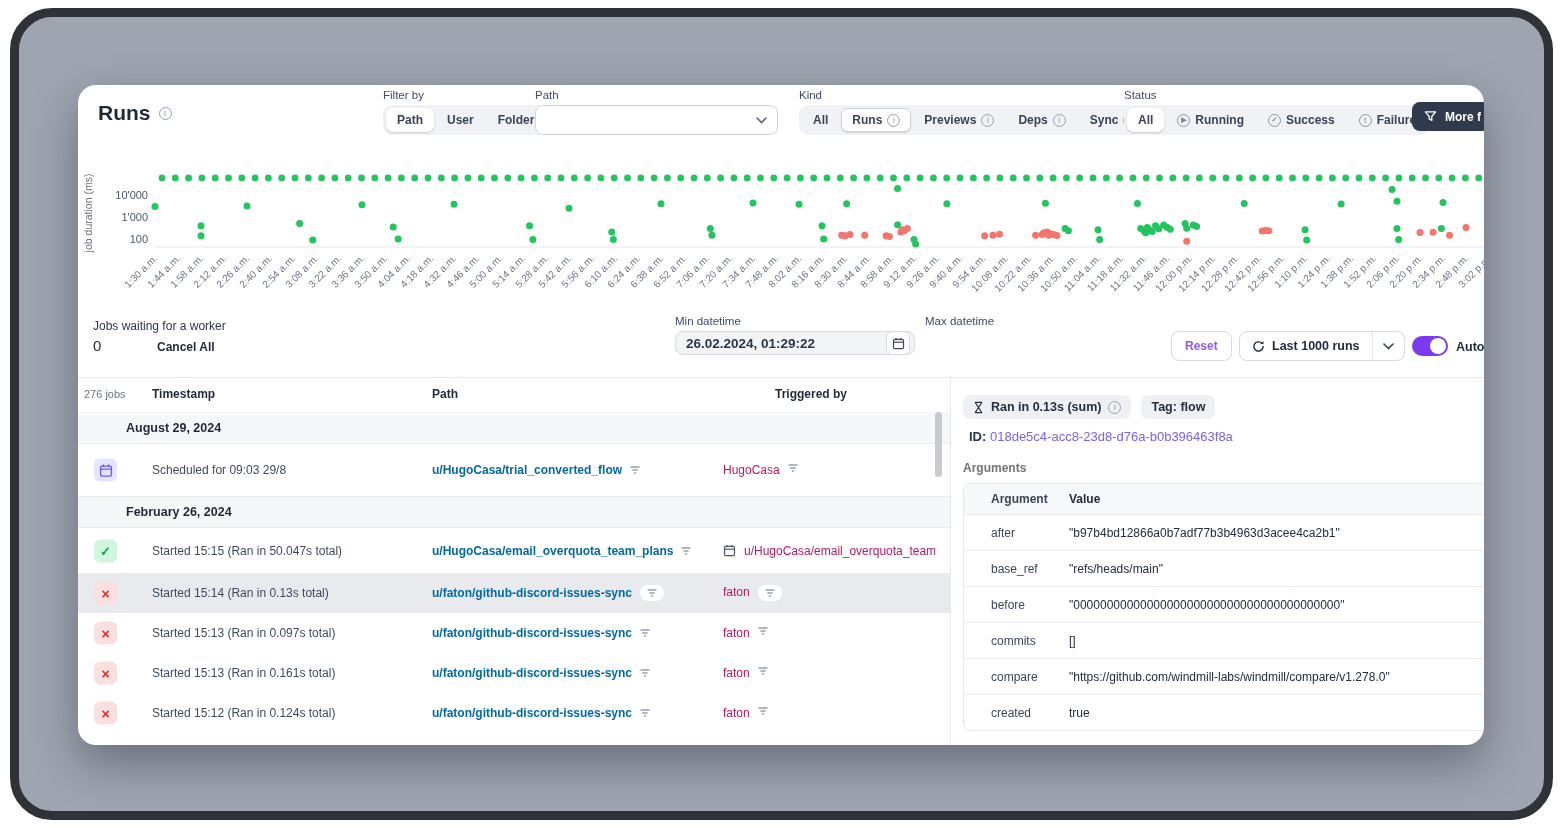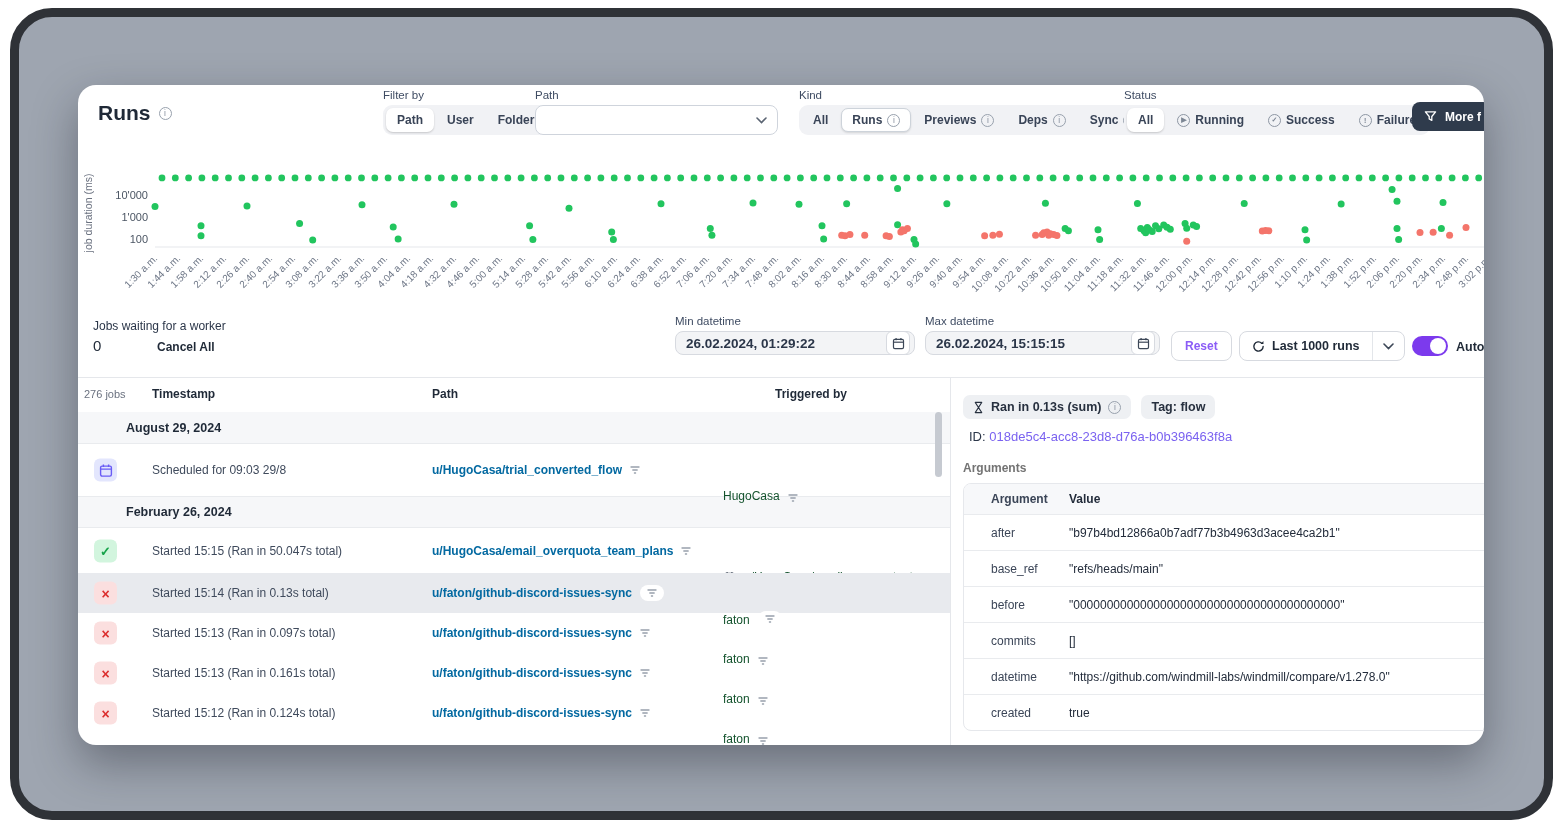--- a/index.html
+++ b/index.html
@@ -70,30 +70,30 @@
   .rrow.selected { background:#e8eaee; }
   .bdg { position:absolute; left:16px; top:50%; transform:translateY(-50%); width:23px; height:23px;
          border-radius:6px; display:flex; align-items:center; justify-content:center; font-size:13px; font-weight:700; }
   .bdg.sch { background:#e3e6fd; color:#6a5cf5; }
   .bdg.ok  { background:#d2f5de; color:#17a34a; }
   .bdg.err { background:#fbdfdf; color:#dc2f2f; font-size:14px; }
   .cts { position:absolute; left:74px; top:50%; transform:translateY(-50%); font-size:12px; color:#3f4a5c; white-space:nowrap; }
   .cpath { position:absolute; left:354px; top:50%; transform:translateY(-50%); display:flex; align-items:center; gap:8px; white-space:nowrap; }
   .plink { font-size:12px; font-weight:700; color:#0369a1; cursor:pointer; }
   .ctrig { position:absolute; left:645px; top:50%; transform:translateY(-50%); width:212px; overflow:hidden;
-           display:flex; align-items:flex-end; gap:8px; white-space:nowrap; font-size:12px; color:#14532d;margin-top:26px; }
+           display:flex; align-items:flex-start; gap:8px; white-space:nowrap; font-size:12px; color:#be185d; }
   .funpill { background:#fff; border-radius:10px; padding:3px 7px; display:flex; align-items:center; }
   .sbar { position:absolute; left:857px; top:327px; width:7px; height:65px; background:#c6cad1; border-radius:4px; cursor:pointer; }
 
   
   .rpills { position:absolute; left:885px; top:310px; display:flex; gap:10px; }
   .rpill { background:#eef0f3; border-radius:7px; padding:5px 10px; font-weight:700; font-size:12.5px; color:#27303f;
            display:inline-flex; align-items:center; gap:7px; white-space:nowrap; }
   .idline { position:absolute; left:885px; top:344px; font-size:13px; white-space:nowrap; }
-  .idline .lbl { font-weight:400; color:#2b3649;padding-left:6px; }
+  .idline .lbl { font-weight:700; color:#2b3649;padding-left:6px; }
   .idline .val { color:#7a62f0; }
   .argtitle { position:absolute; left:885px; top:376px; font-size:12px; font-weight:700; color:#737373; }
   .argtbl { position:absolute; left:885px; top:398px; width:612px; border:1px solid #e6e8ec; border-radius:8px; overflow:hidden; }
   .argtbl .ahead { display:flex; height:30px; background:#f7f8fa; align-items:center; font-size:12px; font-weight:700; color:#27303f; }
   .argtbl .arow  { display:flex; height:36px; border-top:1px solid #e9ebee; align-items:center; font-size:12px; }
   .acol-name { width:105px; padding-left:27px; color:#3b4557; }
   .acol-val  { flex:1; color:#232c3b; white-space:nowrap; }
 
   .cicon { width:13px; height:13px; border-radius:50%; border:1.2px solid #8d96a3; color:#7c8694;
            display:inline-flex; align-items:center; justify-content:center; font-size:7px; flex:0 0 auto; }
@@ -452,31 +452,20 @@
             <line x1="1.6" y1="5.6" x2="12.4" y2="5.6" stroke="currentColor" stroke-width="1.3"></line>
             <line x1="4.4" y1="1" x2="4.4" y2="3.4" stroke="currentColor" stroke-width="1.3"></line>
             <line x1="9.6" y1="1" x2="9.6" y2="3.4" stroke="currentColor" stroke-width="1.3"></line>
           </svg>
         </span>
       </div>
     </div>
 
     <div class="dtgrp" style="left:847px;">
       <div class="flabel">Max datetime</div>
-      <div class="dtin" style="width:235px;">
-        <span class="val">26.02.2024, 15:15:15</span>
-        <span class="calbtn">
-          <svg width="13" height="13" viewBox="0 0 14 14">
-            <rect x="1.6" y="2.6" width="10.8" height="10" rx="1.5" fill="none" stroke="currentColor" stroke-width="1.3"></rect>
-            <line x1="1.6" y1="5.6" x2="12.4" y2="5.6" stroke="currentColor" stroke-width="1.3"></line>
-            <line x1="4.4" y1="1" x2="4.4" y2="3.4" stroke="currentColor" stroke-width="1.3"></line>
-            <line x1="9.6" y1="1" x2="9.6" y2="3.4" stroke="currentColor" stroke-width="1.3"></line>
-          </svg>
-        </span>
-      </div>
     </div>
 
     <div class="resetbtn">
         <span>Reset</span>
       </div>
 
     <div class="lastruns">
       <div class="main">
         <svg width="13" height="13" viewBox="0 0 14 14">
           <path d="M12 7a5 5 0 1 1-1.5-3.6" fill="none" stroke="#1f2937" stroke-width="1.5" stroke-linecap="round"></path>
@@ -687,21 +676,21 @@
       </div>
       <div class="arow">
         <span class="acol-name">before</span>
         <span class="acol-val">"0000000000000000000000000000000000000000"</span>
       </div>
       <div class="arow">
         <span class="acol-name">commits</span>
         <span class="acol-val">[]</span>
       </div>
       <div class="arow">
-        <span class="acol-name">datetime</span>
+        <span class="acol-name">compare</span>
         <span class="acol-val">"https://github.com/windmill-labs/windmill/compare/v1.278.0"</span>
       </div>
       <div class="arow">
         <span class="acol-name">created</span>
         <span class="acol-val">true</span>
       </div>
     </div>
 
   </div>
 </div>

